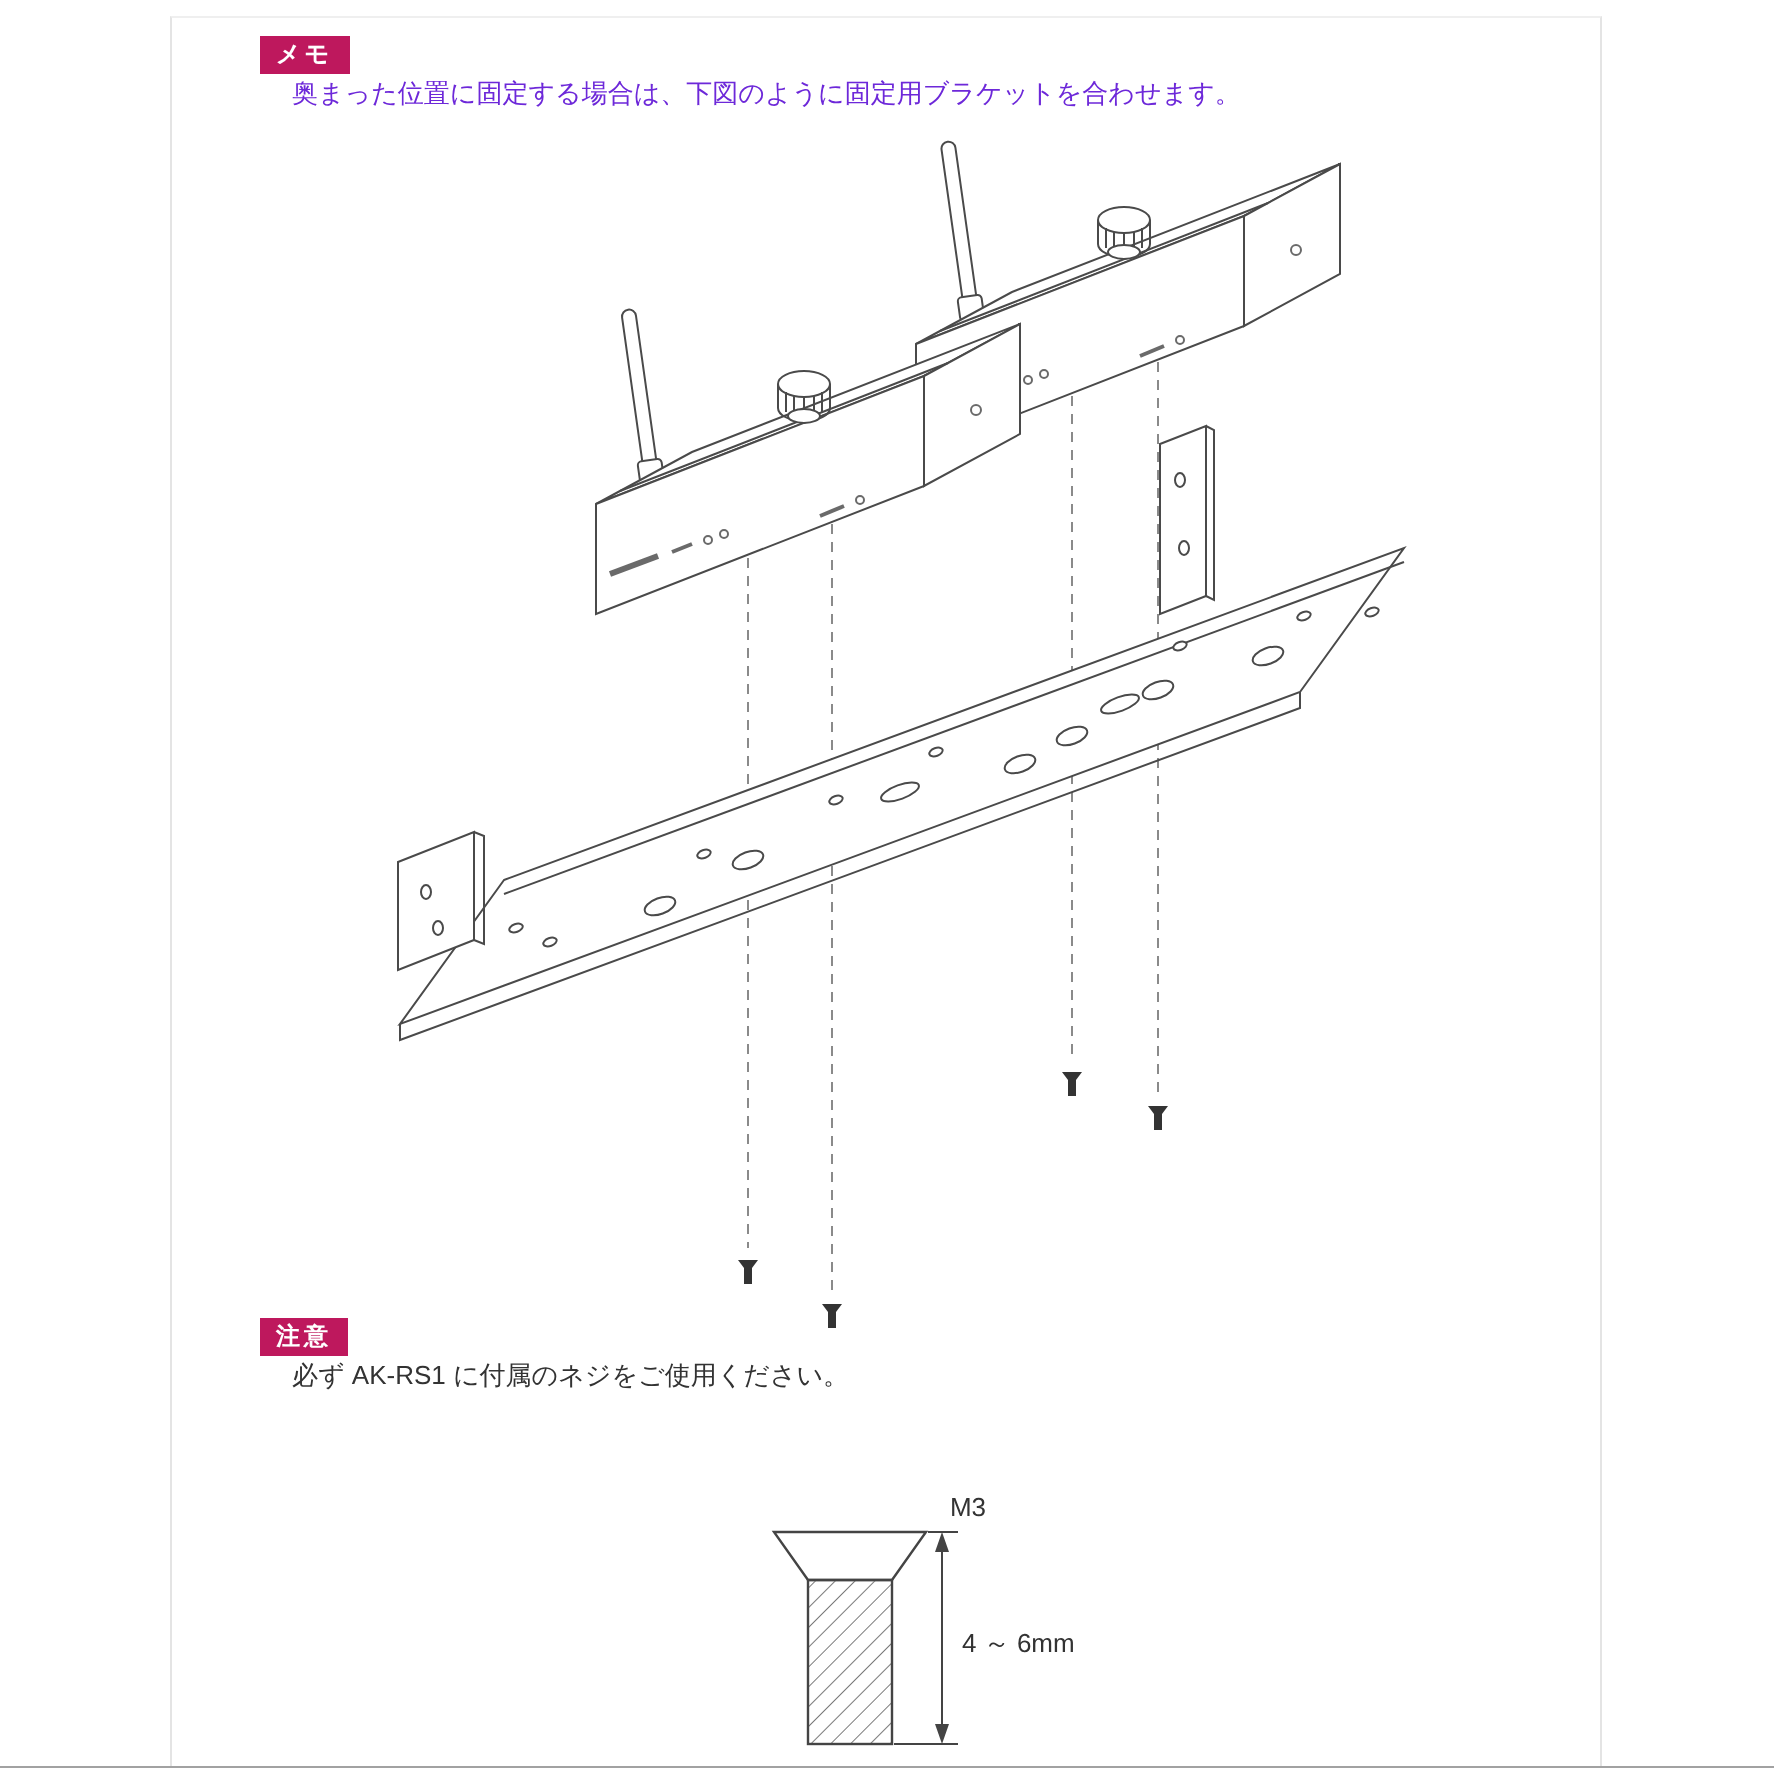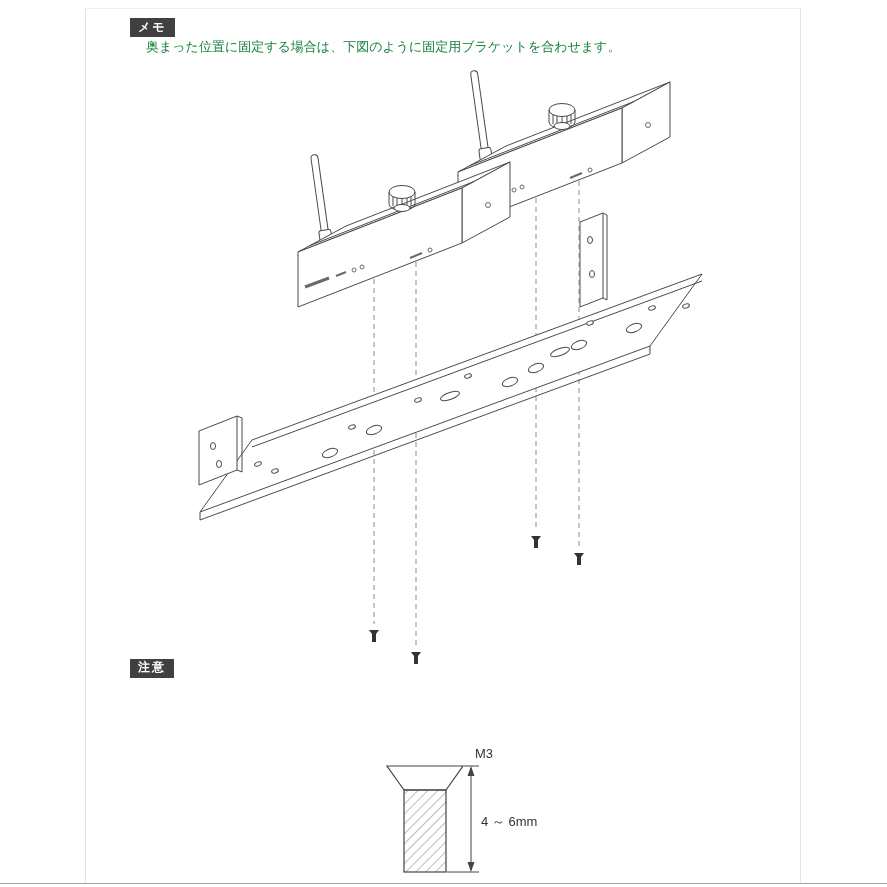--- a/index.html
+++ b/index.html
@@ -11,49 +11,50 @@
   .page-frame{
     position:absolute;left:85px;top:8px;width:714px;height:874px;
     border-left:1px solid #e4e4e4;border-right:1px solid #e4e4e4;border-top:1px solid #efefef;
     pointer-events:none;
   }
   .bottom-edge{
     position:absolute;left:0;top:883px;width:887px;height:0;
     border-top:1px solid #a2a2a2;
   }
   .tag{
-    position:absolute;background:#404040;color:#fff;
+    position:absolute;background:#be185d;color:#fff;
     font-size:12px;font-weight:bold;letter-spacing:2px;
     padding:2px 8px;line-height:1.25;
   }
   .tag-memo{left:130px;top:18px;}
-  .tag-caution{left:130px;top:659px;font-family:Liberation Mono, monospace;}
+  .tag-caution{left:130px;top:659px;}
   .memo-text{
     position:absolute;left:146px;top:38px;margin:0;
-    font-size:13px;color:#15803d;
+    font-size:13px;color:#6d28d9;
   }
   .caution-text{
     position:absolute;left:146px;top:681px;
     font-size:13px;color:#333;
   }
   .caution-text p{margin:0 0 7px 0;line-height:13px;}
   svg{position:absolute;left:0;top:0;}
   svg text{font-family:"Liberation Sans","DejaVu Sans",sans-serif;font-size:13px;fill:#333;}
 </style>
 </head>
 <body>
 
 <div class="page-frame"></div>
 <div class="bottom-edge"></div>
 
 <span class="tag tag-memo">メモ</span>
 <p class="memo-text">奥まった位置に固定する場合は、下図のように固定用ブラケットを合わせます。</p>
 
 <span class="tag tag-caution">注意</span>
 <div class="caution-text">
+  <p>必ず AK-RS1 に付属のネジをご使用ください。</p>
 </div>
 
 <svg width="887" height="887" viewBox="0 0 887 887">
   <defs>
     <pattern id="hatch" width="7" height="7" patternUnits="userSpaceOnUse" patternTransform="rotate(45)">
       <line x1="0" y1="0" x2="0" y2="7" stroke="#7a7a7a" stroke-width="1"></line>
     </pattern>
   </defs>
 
   <g stroke="#8a8a8a" stroke-width="1" stroke-dasharray="5 4">

